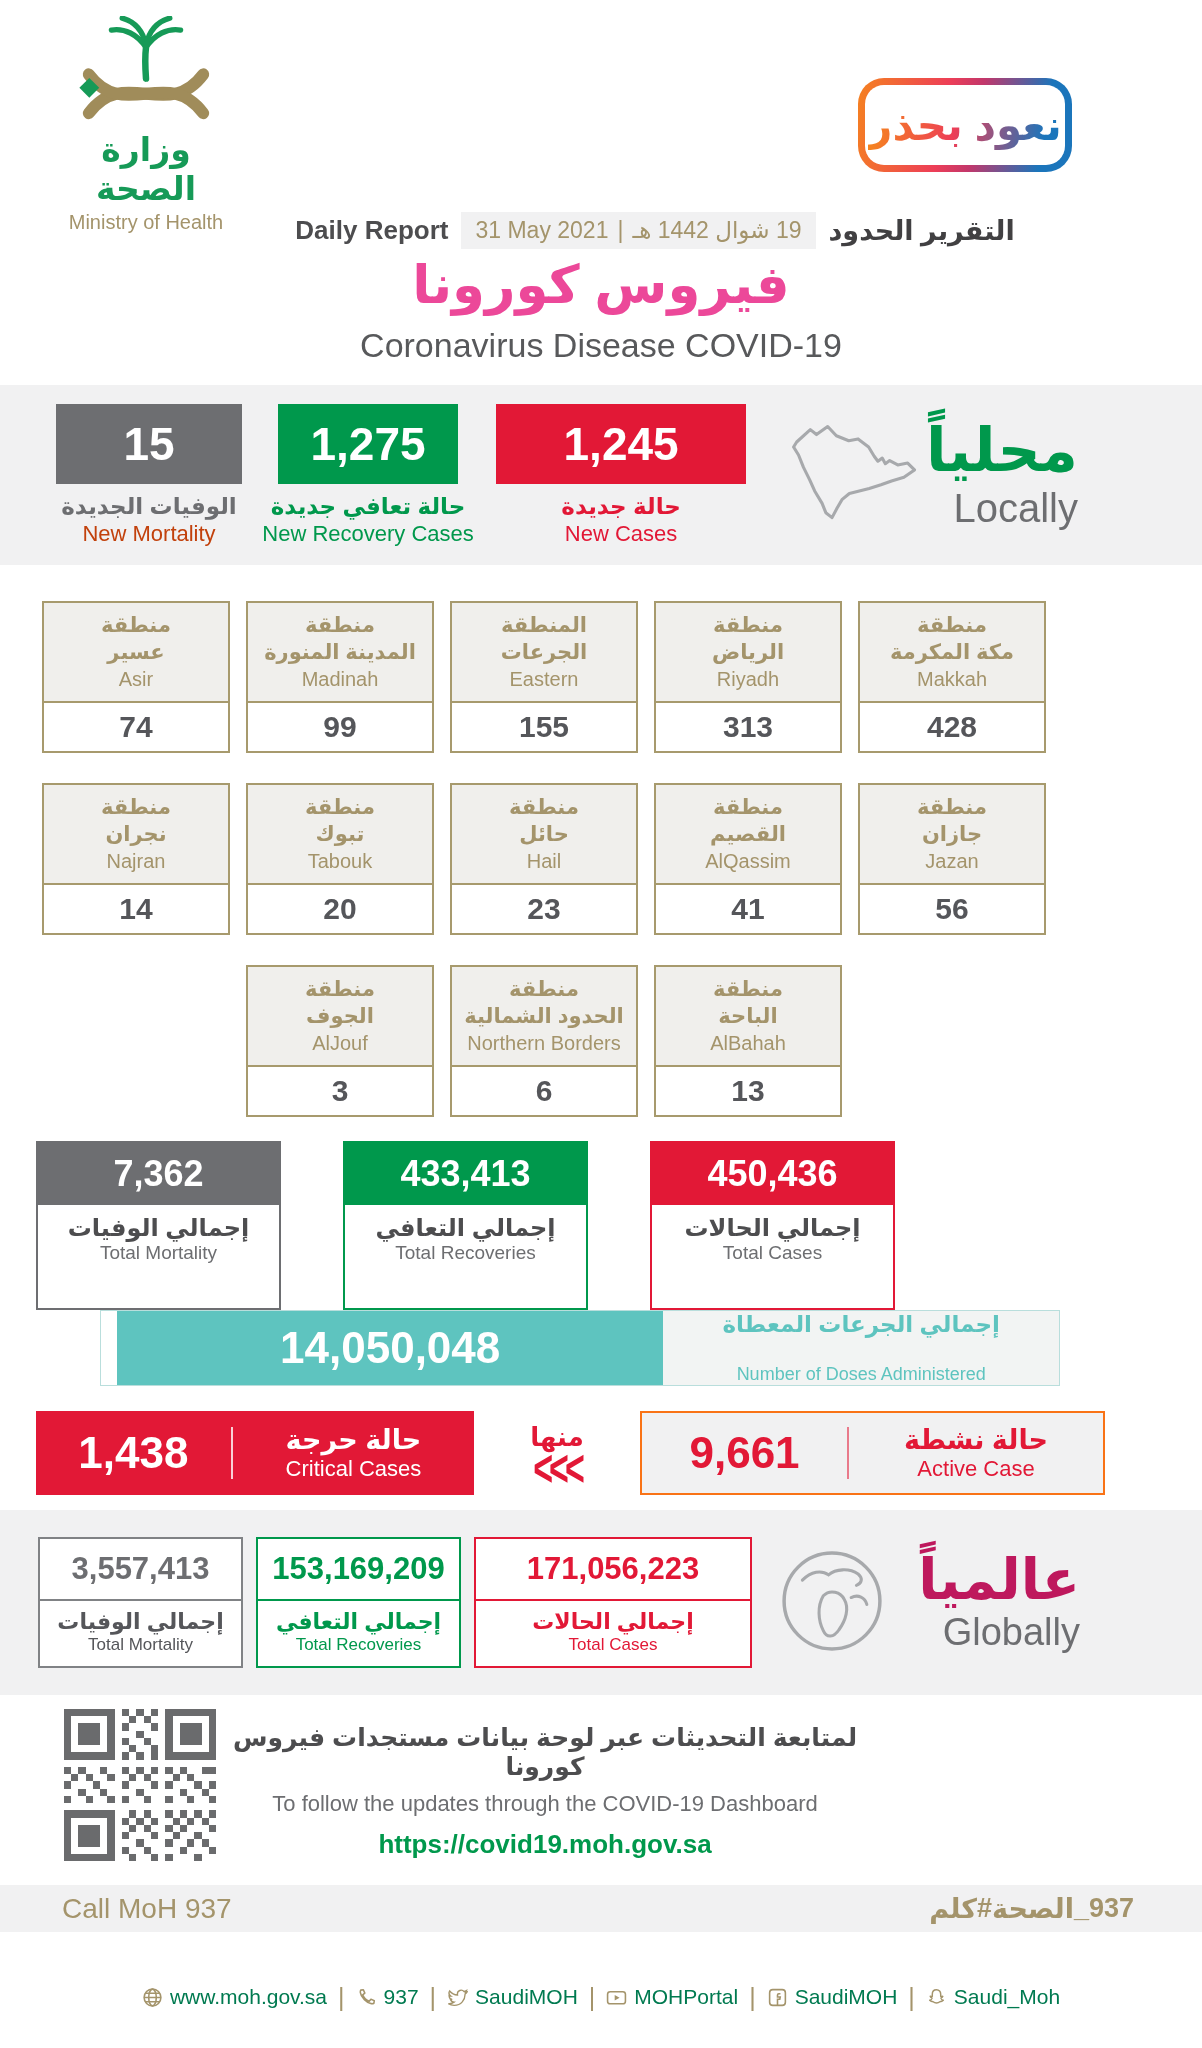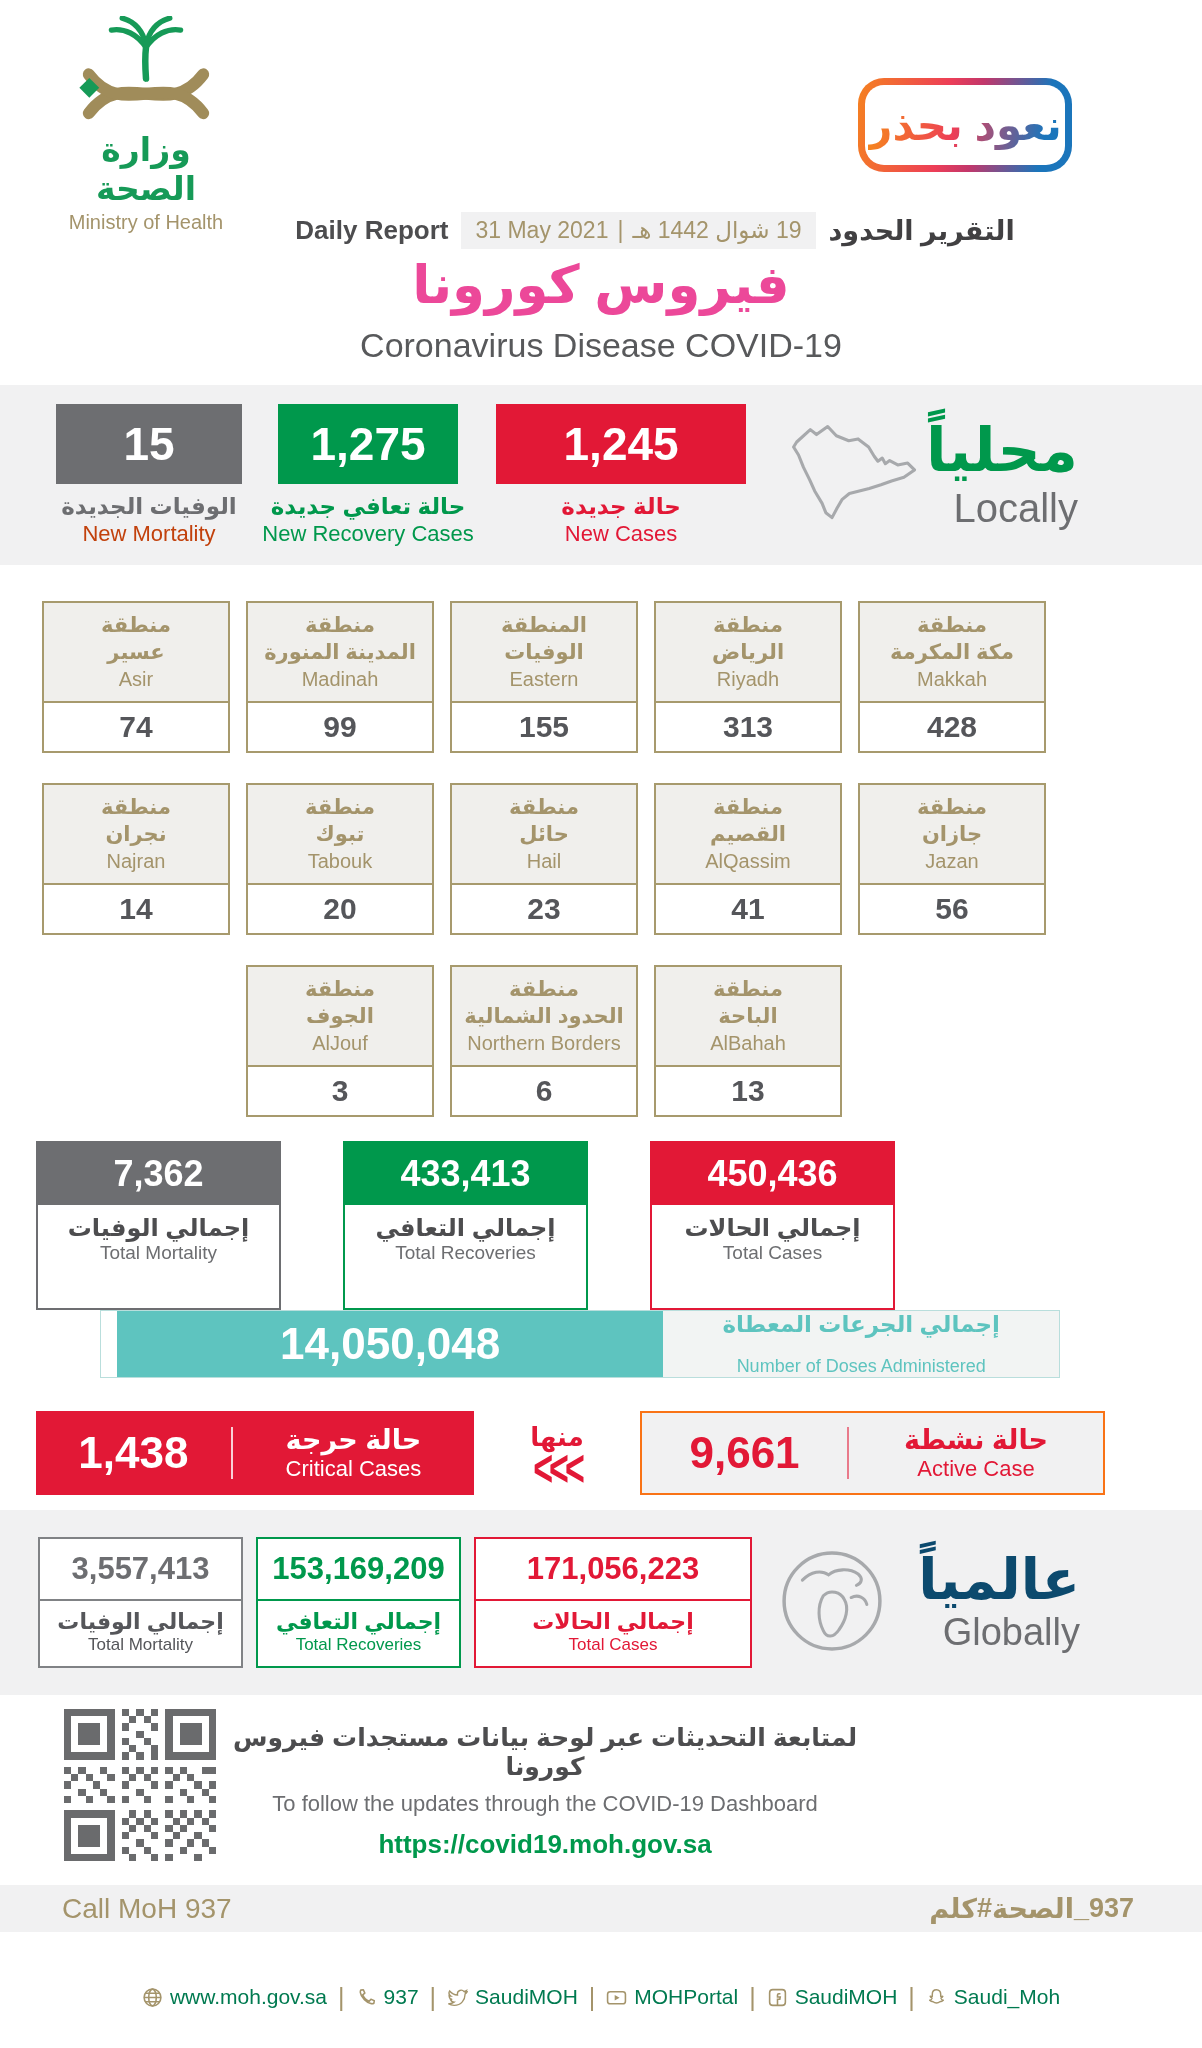--- a/index.html
+++ b/index.html
@@ -69,21 +69,21 @@
   .totals { height: 185px; display: flex; padding: 16px 0 0 36px; gap: 62px; }
   .tbox { width: 245px; border: 2px solid; background: #fff; }
   .tnum { height: 62px; display: flex; align-items: center; justify-content: center;
     color: #fff; font-size: 36px; font-weight: bold; }
   .tlbl { text-align: center; padding: 9px 4px 12px; }
   .tlbl .ar { display: block; font-size: 24px; font-weight: bold; color: #4d4d4f; }
   .tlbl .en { font-size: 19px; color: #6d6e71; }
 
   
   .doses { height: 85px; }
-  .dbar { margin-left: 100px; width: 960px; height: 68px; display: flex;
+  .dbar { margin-left: 100px; width: 960px; height: 76px; display: flex;
     border: 1px solid #b9dedc; padding-left: 16px; }
   .dleft { width: 58%; background: #5ec4bf; display: flex; align-items: center;
     justify-content: center; color: #fff; font-size: 44px; font-weight: bold; }
   .dright { flex: 1; background: #f2f4f3; display: flex; flex-direction: column;
     justify-content: space-between; align-items: center; color: #5ec4bf; }
   .dright .ar { font-size: 23px; font-weight: bold; }
   .dright .en { font-size: 18px; margin-top: 1px; }
 
   
   .critical { height: 115px; display: flex; align-items: center; padding: 0 36px; }
@@ -108,21 +108,21 @@
   .gbox { background: #fff; border: 2px solid; text-align: center; width: 205px; }
   .gbox + .gbox { margin-left: 13px; }
   .gbox.cases { width: 278px; }
   .gnum { height: 62px; display: flex; align-items: center; justify-content: center;
     font-size: 31px; font-weight: bold; border-bottom: 2px solid; border-color: inherit; }
   .glbl { padding: 8px 2px 11px; }
   .glbl .ar { display: block; font-size: 22px; font-weight: bold; }
   .glbl .en { font-size: 17px; }
   .globe-wrap { width: 108px; margin-left: 26px; }
   .glob-titles { flex: 1; text-align: right; padding-right: 122px; }
-  .glob-ar { font-size: 56px; font-weight: bold; color: #0c4a6e; line-height: 58px; }
+  .glob-ar { font-size: 56px; font-weight: bold; color: #be185d; line-height: 58px; }
   .glob-en { font-size: 38px; color: #6d6e71; margin-top: 2px; }
 
   
   .dashboard { height: 190px; position: relative; }
   .qr { position: absolute; left: 64px; top: 14px; }
   .dtext { position: absolute; left: 225px; width: 640px; top: 28px; text-align: center; }
   .dtext .ar { font-size: 25px; font-weight: bold; color: #4d4d4f; }
   .dtext .en { font-size: 22px; color: #6d6e71; margin-top: 10px; }
   .dtext .url { font-size: 26px; font-weight: bold; color: #00984c; margin-top: 12px; cursor: pointer; }
 
@@ -222,21 +222,21 @@
         <div class="rhead">
             <span class="ar rtl">منطقة</span>
             <span class="ar rtl">المدينة المنورة</span>
             <span class="en">Madinah</span>
           </div>
         <div class="rval">99</div>
       </div>
       <div class="rcard">
         <div class="rhead">
             <span class="ar rtl">المنطقة</span>
-            <span class="ar rtl">الوفيات</span>
+            <span class="ar rtl">الجرعات</span>
             <span class="en">Eastern</span>
           </div>
         <div class="rval">155</div>
       </div>
       <div class="rcard">
         <div class="rhead">
             <span class="ar rtl">منطقة</span>
             <span class="ar rtl">الرياض</span>
             <span class="en">Riyadh</span>
           </div>

